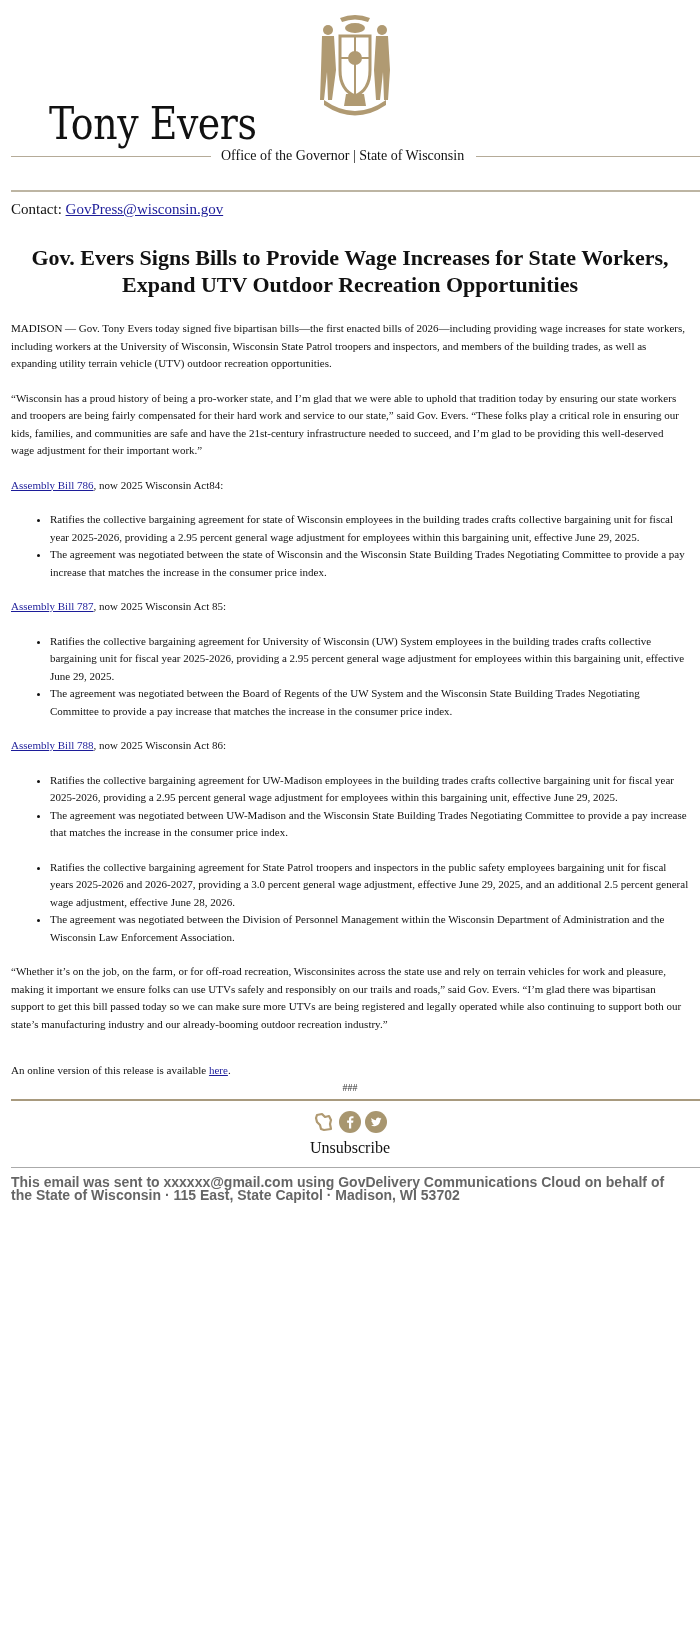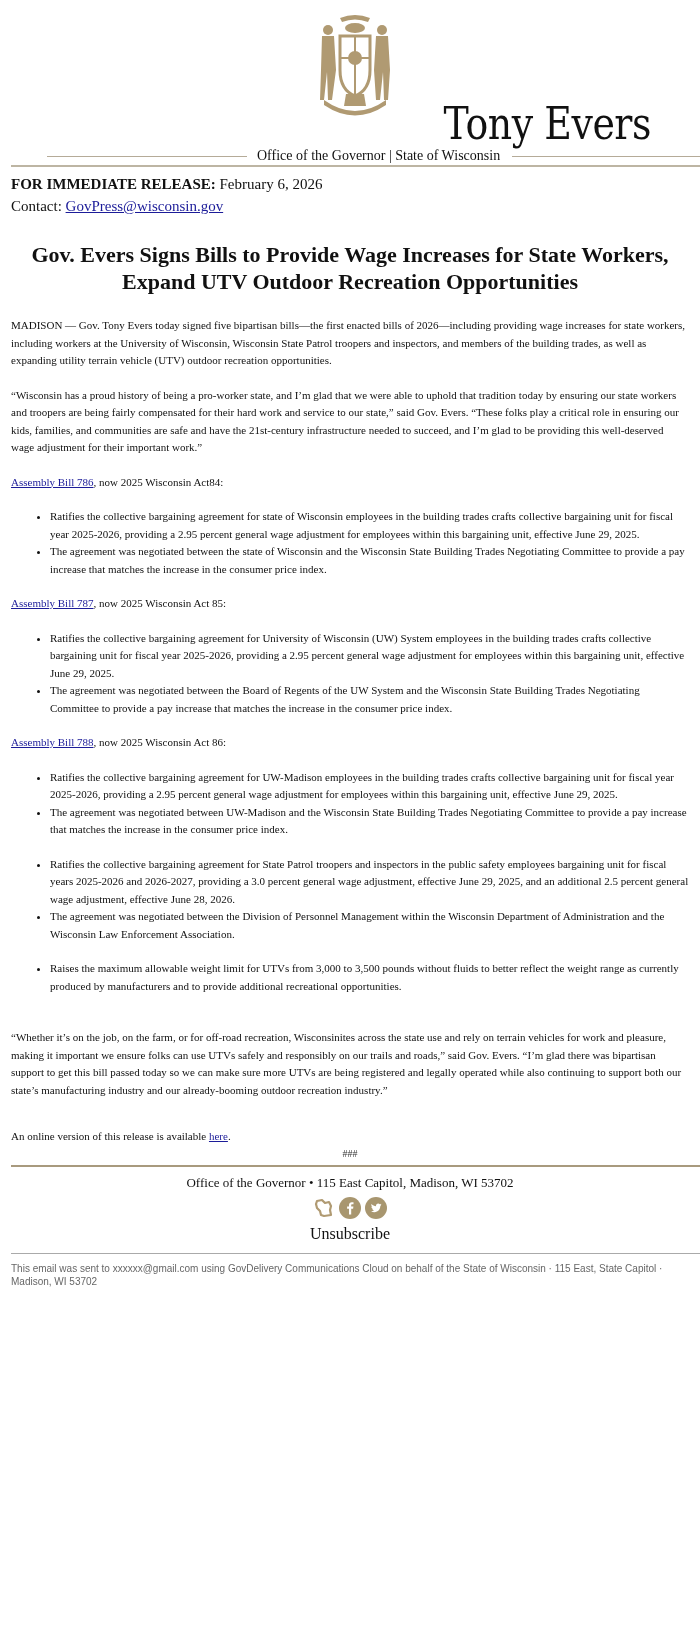--- a/index.html
+++ b/index.html
@@ -1,21 +1,21 @@
 <!DOCTYPE html>
 <html><head>
   <meta charset="utf-8">
   <style>
     html, body { margin: 0; padding: 0; background: #ffffff; }
     body { width: 700px; font-family: "Liberation Serif", serif; color: #111; font-size: 15px; }
     a { color: #1a0dab; color: #1c1c99; text-decoration: underline; }
-    .header { text-align: right; position: relative; height: 165px; }
+    .header { text-align: left; position: relative; height: 190px; }
     .seal { position: absolute; left: 310px; top: 10px; width: 90px; height: 112px; }
     .brand-name { position: absolute; left: 0; right: 0; top: 98px; font-size: 44px; letter-spacing: -0.5px; color: #111; font-family: "DejaVu Serif", "Liberation Serif", serif; font-weight: normal; transform: scaleX(0.86); }
-    .tagline-row { position: absolute; left: 0; right: 0; top: 148px; display: flex; align-items: center; padding-left: 36px; }
+    .tagline-row { position: absolute; left: 0; right: 0; top: 148px; display: flex; align-items: center; }
     .tagline-row .rule { flex: 1; height: 1px; background: #b5ab98; }
     .tagline-row .rule.left { margin-left: 11px; margin-right: 10px; flex: 0 0 200px; }
     .tagline-row .rule.right { margin-left: 12px; }
     .tagline { font-size: 14px; color: #111; white-space: nowrap; }
     .header-bottom-rule { height: 2px; background: #bdb5a3; margin-left: 11px; margin-top: 0px; }
     .release { padding: 6px 11px 0 11px; font-size: 15px; line-height: 22px; }
     .release b { font-weight: bold; }
     h1 { font-family: "Liberation Serif", serif; font-weight: bold; font-size: 22px; line-height: 27px; text-align: center; margin: 24px 30px 22px 30px; }
     .body { padding: 0 11px; font-size: 11px; line-height: 17.5px; }
     .body p { margin: 0 0 17px 0; }
@@ -23,21 +23,21 @@
     .body li { margin: 0; }
     .bill-head { margin: 0 0 17px 0; }
     .hashes { text-align: center; font-size: 10px; margin: 2px 0 6px 0; color: #333; }
     .footer-rule { height: 2px; background: #a89a7e; margin-left: 11px; }
     .footer { text-align: center; font-size: 13px; color: #111; padding-top: 6px; }
     .footer .line { line-height: 20px; }
     .social { display: flex; justify-content: center; gap: 4px; margin: 4px 0 6px 0; }
     .social .ico { width: 22px; height: 22px; }
     .unsub { font-size: 16px; margin-bottom: 10px; }
     .bottom-rule { height: 1px; background: #aaa; margin-left: 11px; }
-    .fine { font-family: "Liberation Sans", sans-serif; font-size: 10px; color: #666; padding: 8px 11px 6px 11px; line-height: 13px; }
+    .fine { font-family: "Liberation Sans", sans-serif; font-size: 14px; color: #666; padding: 8px 11px 6px 11px; line-height: 13px; font-weight: bold; }
   </style>
 </head>
 <body>
 
 <div class="header">
   <svg class="seal" viewBox="0 0 90 112">
     <g fill="#b09a72">
 
       <path d="M30 8 Q45 2 60 8 L58 12 Q45 7 32 12 Z"></path>
       <ellipse cx="45" cy="18" rx="10" ry="5"></ellipse>
@@ -60,24 +60,20 @@
   <div class="brand-name">Tony Evers</div>
   <div class="tagline-row">
     <div class="rule left"></div>
     <span class="tagline">Office of the Governor | State of Wisconsin</span>
     <div class="rule right"></div>
   </div>
 </div>
 <div class="header-bottom-rule"></div>
 
 <div class="release">
-  <div>
-    <b>FOR IMMEDIATE RELEASE:</b>
-    <span>February 6, 2026</span>
-  </div>
   <div>
     <span>Contact:</span>
     <a href="#">GovPress@wisconsin.gov</a>
   </div>
 </div>
 
 <h1>Gov. Evers Signs Bills to Provide Wage Increases for State Workers, Expand UTV Outdoor Recreation Opportunities</h1>
 
 <div class="body">
   <p>MADISON — Gov. Tony Evers today signed five bipartisan bills—the first enacted bills of 2026—including providing wage increases for state workers, including workers at the University of Wisconsin, Wisconsin State Patrol troopers and inspectors, and members of the building trades, as well as expanding utility terrain vehicle (UTV) outdoor recreation opportunities.</p>
@@ -105,36 +101,32 @@
   <ul>
     <li>Ratifies the collective bargaining agreement for UW-Madison employees in the building trades crafts collective bargaining unit for fiscal year 2025-2026, providing a 2.95 percent general wage adjustment for employees within this bargaining unit, effective June 29, 2025.</li>
     <li>The agreement was negotiated between UW-Madison and the Wisconsin State Building Trades Negotiating Committee to provide a pay increase that matches the increase in the consumer price index.</li>
   </ul>
 
   <ul>
     <li>Ratifies the collective bargaining agreement for State Patrol troopers and inspectors in the public safety employees bargaining unit for fiscal years 2025-2026 and 2026-2027, providing a 3.0 percent general wage adjustment, effective June 29, 2025, and an additional 2.5 percent general wage adjustment, effective June 28, 2026.</li>
     <li>The agreement was negotiated between the Division of Personnel Management within the Wisconsin Department of Administration and the Wisconsin Law Enforcement Association.</li>
   </ul>
 
-  <ul style="margin-bottom:34px;">
-    <li>Raises the maximum allowable weight limit for UTVs from 3,000 to 3,500 pounds without fluids to better reflect the weight range as currently produced by manufacturers and to provide additional recreational opportunities.</li>
-  </ul>
 
   <p style="margin-bottom:29px;">“Whether it’s on the job, on the farm, or for off-road recreation, Wisconsinites across the state use and rely on terrain vehicles for work and pleasure, making it important we ensure folks can use UTVs safely and responsibly on our trails and roads,” said Gov. Evers. “I’m glad there was bipartisan support to get this bill passed today so we can make sure more UTVs are being registered and legally operated while also continuing to support both our state’s manufacturing industry and our already-booming outdoor recreation industry.”</p>
 
   <p style="margin-bottom:0;">
     <span>An online version of this release is available </span><a href="#">here</a><span>.</span>
   </p>
 </div>
 
 <div class="hashes">###</div>
 <div class="footer-rule"></div>
 
 <div class="footer">
-  <div class="line">Office of the Governor • 115 East Capitol, Madison, WI 53702</div>
   <div class="social">
     <svg class="ico" viewBox="0 0 22 22">
       <path d="M4 4 L9 3 L12 6 L16 5 L18 9 L17 13 L18 18 L11 19 L8 18 L7 14 L4 11 L3 7 Z" fill="none" stroke="#b09a72" stroke-width="2.2" stroke-linejoin="round"></path>
     </svg>
     <svg class="ico" viewBox="0 0 22 22">
       <circle cx="11" cy="11" r="11" fill="#a8966f"></circle>
       <path d="M12.2 17.5 V11.8 H14.1 L14.4 9.6 H12.2 V8.3 C12.2 7.7 12.4 7.2 13.3 7.2 H14.5 V5.3 C14.3 5.3 13.6 5.2 12.8 5.2 C11.1 5.2 10 6.2 10 8.1 V9.6 H8.1 V11.8 H10 V17.5 Z" fill="#ffffff"></path>
     </svg>
     <svg class="ico" viewBox="0 0 22 22">
       <circle cx="11" cy="11" r="11" fill="#a8966f"></circle>

